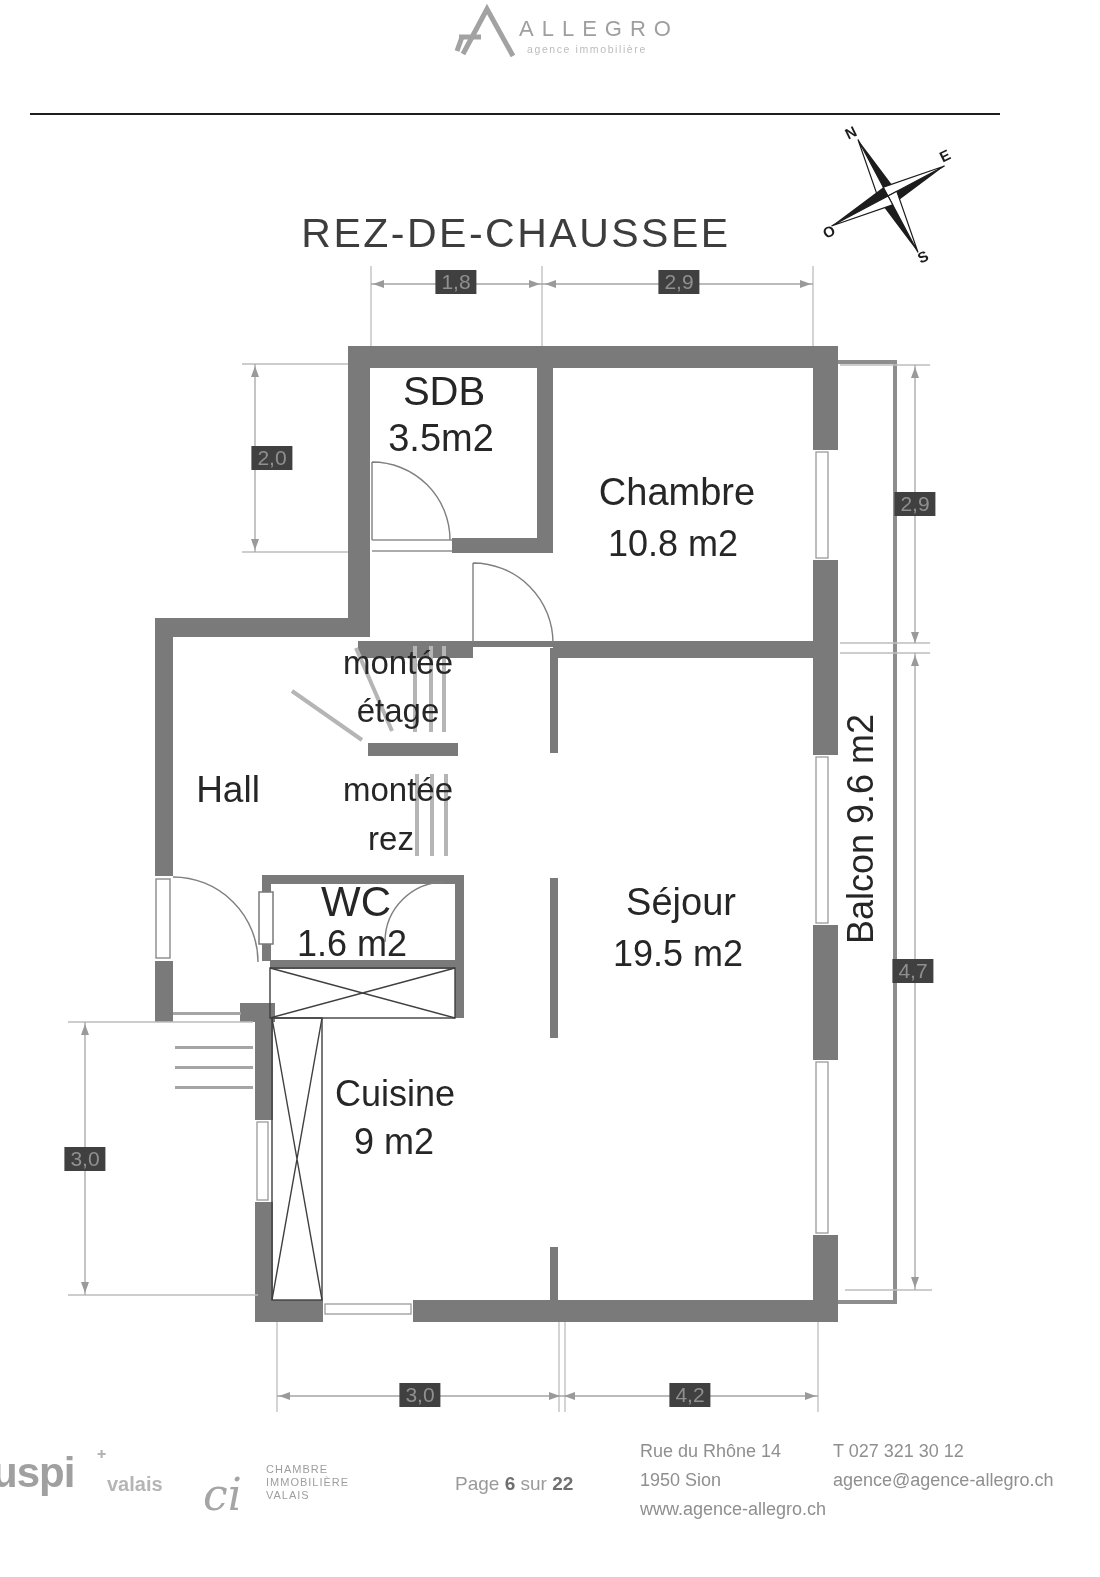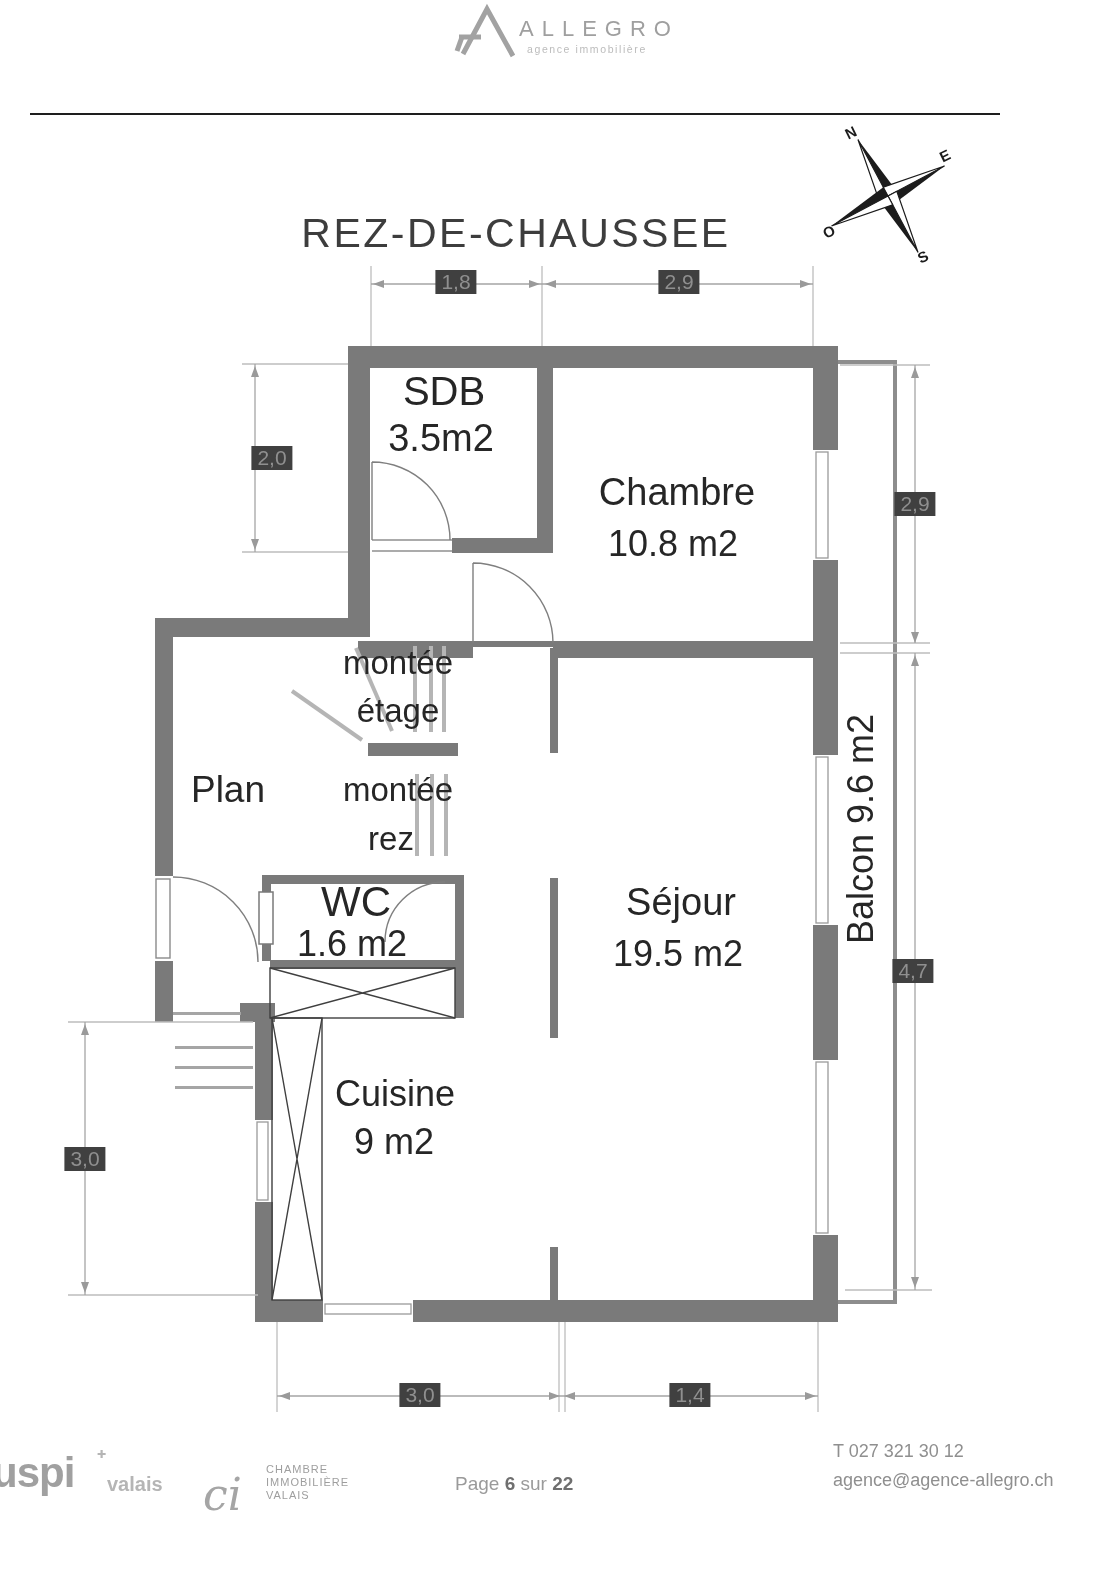--- a/index.html
+++ b/index.html
@@ -201,21 +201,21 @@
 
   <div class="lbl sdb" style="left:444px;top:391px">SDB</div>
   <div class="lbl room-lg" style="left:441px;top:438px">3.5m2</div>
 
   <div class="lbl room-lg" style="left:677px;top:492px">Chambre</div>
   <div class="lbl room-md" style="left:673px;top:544px">10.8 m2</div>
 
   <div class="lbl stair-lbl" style="left:398px;top:663px">montée</div>
   <div class="lbl stair-lbl" style="left:398px;top:711px">étage</div>
 
-  <div class="lbl" style="left:228px;top:790px;font-size:37px">Plan</div>
+  <div class="lbl" style="left:228px;top:790px;font-size:37px">Hall</div>
 
   <div class="lbl stair-lbl" style="left:398px;top:790px">montée</div>
   <div class="lbl stair-lbl" style="left:391px;top:839px">rez</div>
 
   <div class="lbl room-xl" style="left:356px;top:902px">WC</div>
   <div class="lbl room-md" style="left:352px;top:944px">1.6 m2</div>
 
   <div class="lbl room-md" style="left:395px;top:1094px">Cuisine</div>
   <div class="lbl room-md" style="left:394px;top:1142px">9 m2</div>
 
@@ -224,38 +224,43 @@
 
   <div class="lbl balcon room-md" style="left:861px;top:829px">Balcon 9.6 m2</div>
 
   <div class="dim" style="left:456px;top:282px">1,8</div>
   <div class="dim" style="left:679px;top:282px">2,9</div>
   <div class="dim" style="left:272px;top:458px">2,0</div>
   <div class="dim" style="left:85px;top:1159px">3,0</div>
   <div class="dim" style="left:915px;top:504px">2,9</div>
   <div class="dim" style="left:913px;top:971px">4,7</div>
   <div class="dim" style="left:420px;top:1395px">3,0</div>
-  <div class="dim" style="left:690px;top:1395px">1,4</div>
+  <div class="dim" style="left:690px;top:1395px">4,2</div>
 
   <div id="uspi-name">uspi</div>
   <div id="uspi-cross">✚</div>
   <div id="uspi-region">valais</div>
 
   <div id="ci-mark">ci</div>
   <div id="ci-block">
     <div>CHAMBRE</div>
     <div>IMMOBILIÈRE</div>
     <div>VALAIS</div>
   </div>
 
   <div id="page-indicator">
     <span>Page</span>
     <b>6</b>
     <span>sur</span>
     <b>22</b>
   </div>
 
+  <div class="footer-text" style="left:640px;top:1437px">
+    <div>Rue du Rhône 14</div>
+    <div>1950 Sion</div>
+    <div>www.agence-allegro.ch</div>
+  </div>
   <div class="footer-text" style="left:833px;top:1437px">
     <div>T 027 321 30 12</div>
     <div>agence@agence-allegro.ch</div>
   </div>
 
 </div>
 
 </body></html>

